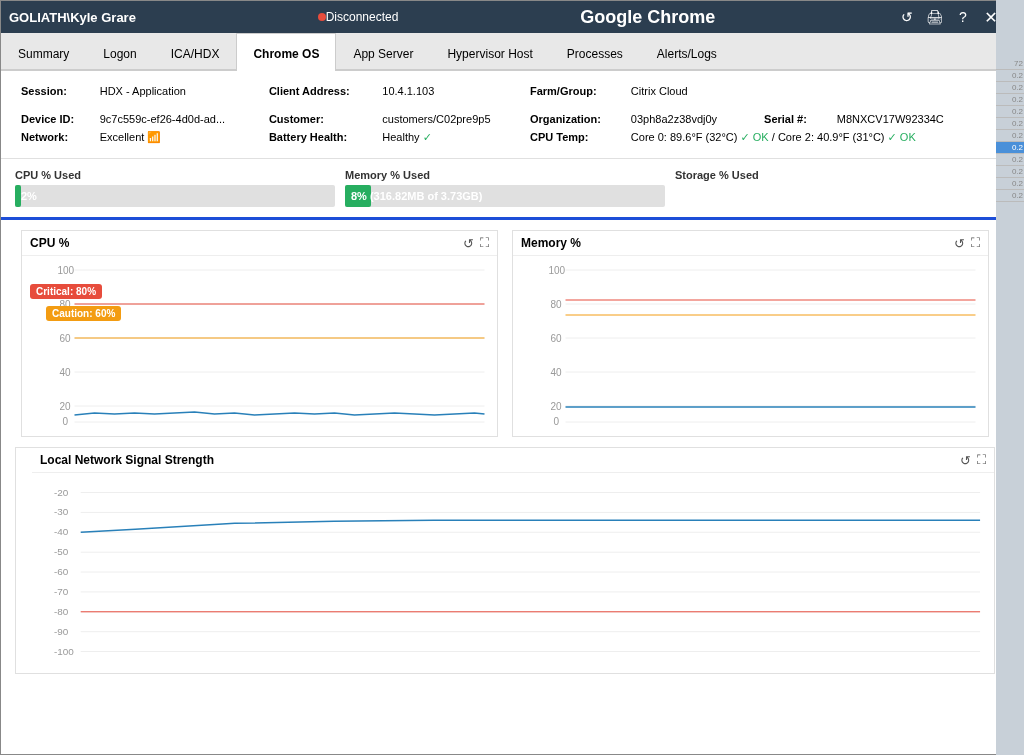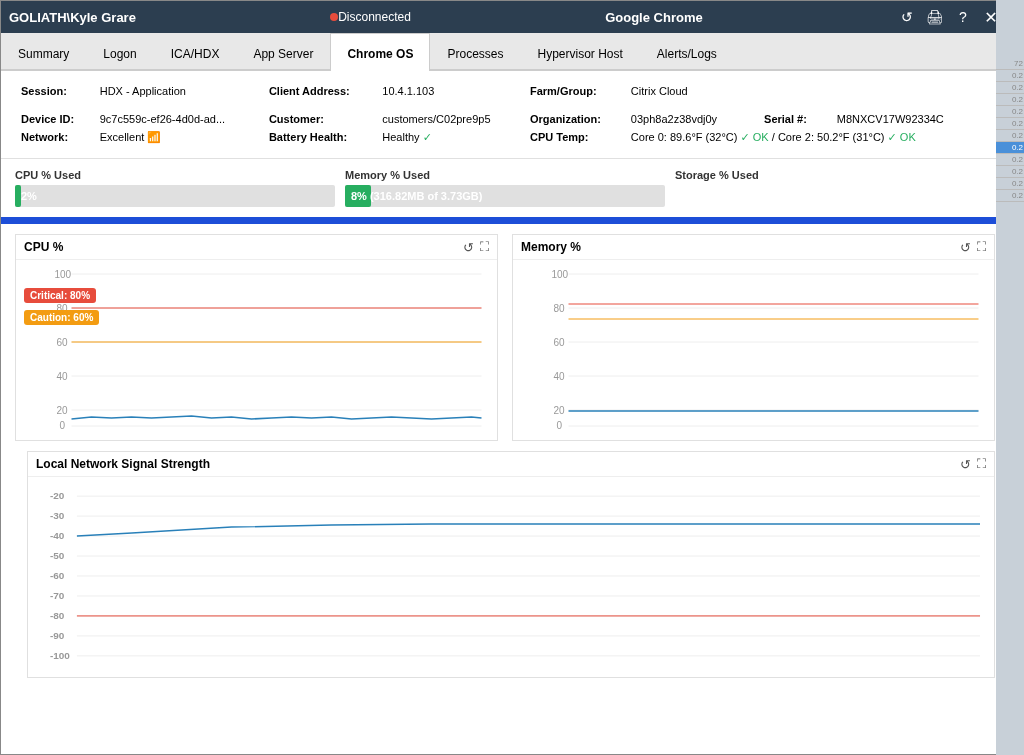--- a/index.html
+++ b/index.html
@@ -5,21 +5,21 @@
     * { box-sizing: border-box; margin: 0; padding: 0; }
     body { font-family: -apple-system, BlinkMacSystemFont, 'Segoe UI', Arial, sans-serif; font-size: 12px; background: #c0c0c0; width: 1024px; height: 755px; overflow: hidden; }
     
     .window { width: 1024px; height: 755px; background: #f0f0f0; display: flex; flex-direction: column; border: 1px solid #888; }
     
     
     .title-bar { background: #2c3e50; color: white; height: 32px; display: flex; align-items: center; padding: 0 8px; justify-content: space-between; flex-shrink: 0; }
     .title-bar-left { font-weight: bold; font-size: 13px; }
     .title-bar-center { display: flex; align-items: center; font-size: 12px; }
     .disconnected-dot { width: 8px; height: 8px; background: #e74c3c; border-radius: 50%; display: inline-block; }
-    .title-bar-right-title { font-size: 13px; font-weight: bold; }
+    .title-bar-right-title { font-size: 18px; font-weight: bold; }
     .title-bar-controls { display: flex; gap: 8px; align-items: center; }
     .title-bar-btn { background: none; border: none; color: white; cursor: pointer; font-size: 14px; width: 20px; height: 20px; display: flex; align-items: center; justify-content: center; }
     .close-btn { background: none; border: none; color: white; cursor: pointer; font-size: 16px; }
     
     
     .tab-bar { background: #e8e8e8; display: flex; border-bottom: 2px solid #ccc; flex-shrink: 0; height: 38px; }
     .tab { padding: 20px 16px; cursor: pointer; border: 1px solid transparent; border-bottom: none; font-size: 12px; white-space: nowrap; display: flex; align-items: center; }
     .tab.active { background: white; border-color: #ccc; border-bottom-color: white; font-weight: bold; color: #000; margin-bottom: -2px; }
     
     
@@ -27,49 +27,49 @@
     
     
     .info-grid { padding: 10px 14px; border-bottom: 1px solid #e0e0e0; }
     
     .info-table { width: 100%; }
     .info-table td { padding: 2px 4px; font-size: 11px; vertical-align: top; }
     .info-table .lbl { font-weight: bold; white-space: nowrap; }
     .ok-check { color: #27ae60; }
     
     
-    .usage-bars { display: flex; gap: 10px; padding: 10px 14px; border-bottom: 7px solid #1d4ed8; flex-shrink: 0; }
+    .usage-bars { display: flex; gap: 10px; padding: 10px 14px; border-bottom: 3px solid #1d4ed8; flex-shrink: 0; }
     .usage-bar-item { flex: 1; }
     .usage-bar-label { font-weight: bold; font-size: 11px; margin-bottom: 4px; color: #333; }
     .usage-bar-track { background: #e0e0e0; height: 22px; border-radius: 2px; position: relative; }
     .usage-bar-fill { background: #27ae60; height: 100%; border-radius: 2px; display: flex; align-items: center; }
     .usage-bar-text { position: absolute; left: 6px; top: 50%; transform: translateY(-50%); font-size: 11px; color: white; font-weight: bold; white-space: nowrap; }
     
     
-    .charts-area { display: flex; padding: 10px 14px; gap: 14px; flex-shrink: 0; align-items: flex-end; }
+    .charts-area { display: flex; padding: 10px 20px; gap: 14px; flex-shrink: 0; align-items: flex-end; }
     .chart-container { flex: 1; border: 1px solid #e0e0e0; background: white; }
     .chart-header { display: flex; align-items: center; justify-content: space-between; padding: 4px 8px; border-bottom: 1px solid #eee; }
     .chart-title { font-weight: bold; font-size: 12px; }
     .chart-controls { display: flex; gap: 6px; }
     .chart-btn { background: none; border: none; cursor: pointer; color: #555; font-size: 13px; }
     .chart-body { position: relative; height: 180px; padding: 4px; }
     
     
-    .bottom-chart { margin: 0 14px 14px 26px; border: 1px solid #e0e0e0; flex-shrink: 0; }
+    .bottom-chart { margin: 0 14px 14px 14px; border: 1px solid #e0e0e0; flex-shrink: 0; padding-left: 16px; }
     
     
     svg { display: block; }
     .axis-label { font-size: 10px; fill: #999; }
     .grid-line { stroke: #eee; stroke-width: 1; }
     .threshold-line { fill: none; stroke-width: 1; stroke-dasharray: none; }
     
     
     .legend-item { display: inline-flex; align-items: center; gap: 3px; padding: 2px 6px; border-radius: 3px; font-size: 10px; font-weight: bold; color: white; position: absolute; }
     .legend-critical { background: #e74c3c; top: 28px; left: 8px; }
-    .legend-caution { background: #f39c12; top: 50px; left: 8px; }
+    .legend-caution { background: #f39c12; top: 50px; left: 24px; }
     
     .main-wrapper { position: relative; width: 1024px; height: 755px; }
     .sidebar-right { position: absolute; right: 0; top: 0; width: 28px; background: #c8d0d8; height: 755px; overflow: hidden; display: flex; flex-direction: column; padding-top: 58px; }
     .sidebar-right-item { font-size: 8px; color: #888; padding: 1px 0; text-align: right; padding-right: 1px; border-bottom: 1px solid #bbb; }
   </style>
 </head>
 <body>
 
 <div class="main-wrapper">
   <div class="window" style="width:1010px;">
@@ -92,31 +92,31 @@
     <div class="tab-bar">
       <div class="tab">
           <span>Summary</span>
         </div>
       <div class="tab">
           <span>Logon</span>
         </div>
       <div class="tab">
           <span>ICA/HDX</span>
         </div>
-      <div class="tab">
-          <span>App Server</span>
-        </div>
       <div class="tab active">
           <span>Chrome OS</span>
         </div>
       <div class="tab">
+          <span>App Server</span>
+        </div>
+      <div class="tab">
+          <span>Hypervisor Host</span>
+        </div>
+      <div class="tab">
           <span>Processes</span>
-        </div>
-      <div class="tab">
-          <span>Hypervisor Host</span>
         </div>
       <div class="tab">
           <span>Alerts/Logs</span>
         </div>
     </div>
 
     <div class="content">
 
       <div class="info-grid">
         <table class="info-table">
@@ -153,21 +153,21 @@
             <td class="lbl">Battery Health:</td>
             <td>
               <span>Healthy</span>
               <span class="ok-check"> ✓</span>
             </td>
             <td class="lbl">CPU Temp:</td>
             <td colspan="3">
               <span>Core 0: 89.6°F (32°C)</span>
               <span class="ok-check">✓ OK</span>
               <span>/</span>
-              <span>Core 2: 50.2°F (31°C)</span>
+              <span>Core 2: 40.9°F (31°C)</span>
               <span class="ok-check">✓ OK</span>
             </td>
           </tr>
         </tbody>
           </table>
       </div>
 
       <div class="usage-bars">
         <div class="usage-bar-item">
           <div class="usage-bar-label">CPU % Used</div>
@@ -264,21 +264,21 @@
       </div>
 
       <div class="bottom-chart">
         <div class="chart-header">
           <span class="chart-title">Local Network Signal Strength</span>
           <div class="chart-controls">
             <button class="chart-btn">↺</button>
             <button class="chart-btn">⛶</button>
           </div>
         </div>
-        <div class="chart-body" style="height:200px;font-weight:bold;">
+        <div class="chart-body" style="height:200px;">
           <svg width="100%" height="200" viewBox="0 0 960 200">
 
             <text x="18" y="18" class="axis-label">-20</text>
             <text x="18" y="38" class="axis-label">-30</text>
             <text x="18" y="58" class="axis-label">-40</text>
             <text x="18" y="78" class="axis-label">-50</text>
             <text x="18" y="98" class="axis-label">-60</text>
             <text x="18" y="118" class="axis-label">-70</text>
             <text x="18" y="138" class="axis-label">-80</text>
             <text x="18" y="158" class="axis-label">-90</text>

